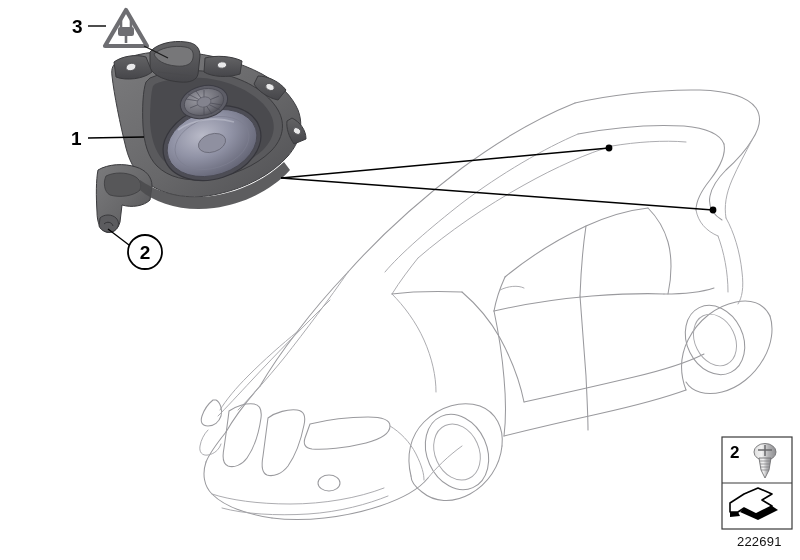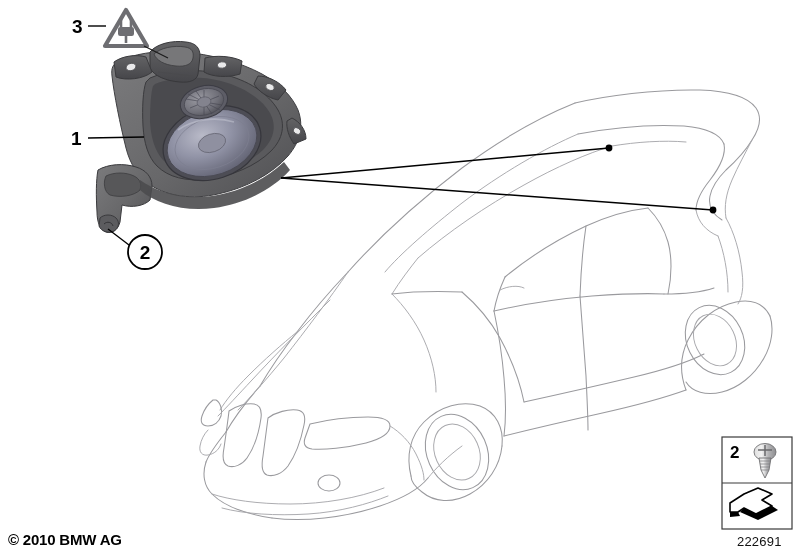--- a/index.html
+++ b/index.html
@@ -432,17 +432,16 @@
 
       <g>
         <path fill="#ffffff" stroke="#000" stroke-width="1.6" stroke-linejoin="round" d="M730 503 L 744 494 L 758 488 L 772 494 L 762 500 L 772 506
                  L 756 514 L 744 508 L 738 512 L 730 512 Z"></path>
         <path fill="#000" d="M744 508 L 756 514 L 772 506 L 778 510 L 758 520 L 740 512 Z"></path>
         <path fill="#000" d="M730 512 L 738 512 L 740 516 L 730 517 Z"></path>
       </g>
     </g>
   </svg>
 
-  <div class="copyright-text">© 2010 BMW AG</div>
 
   <div class="partnumber-text">222691</div>
 
 </div>
 
 </body></html>

